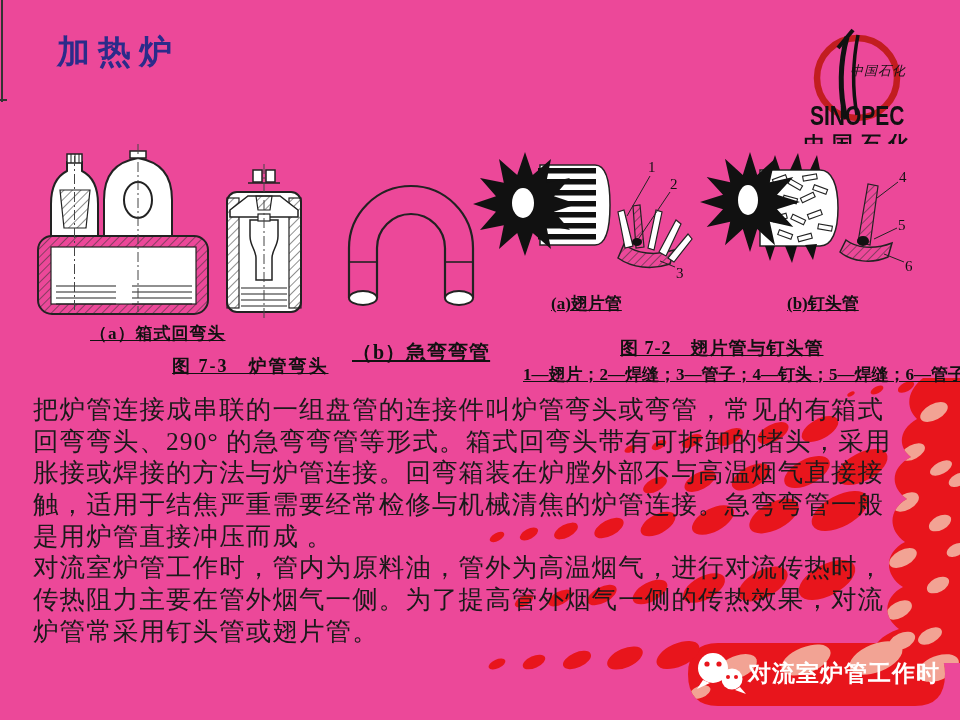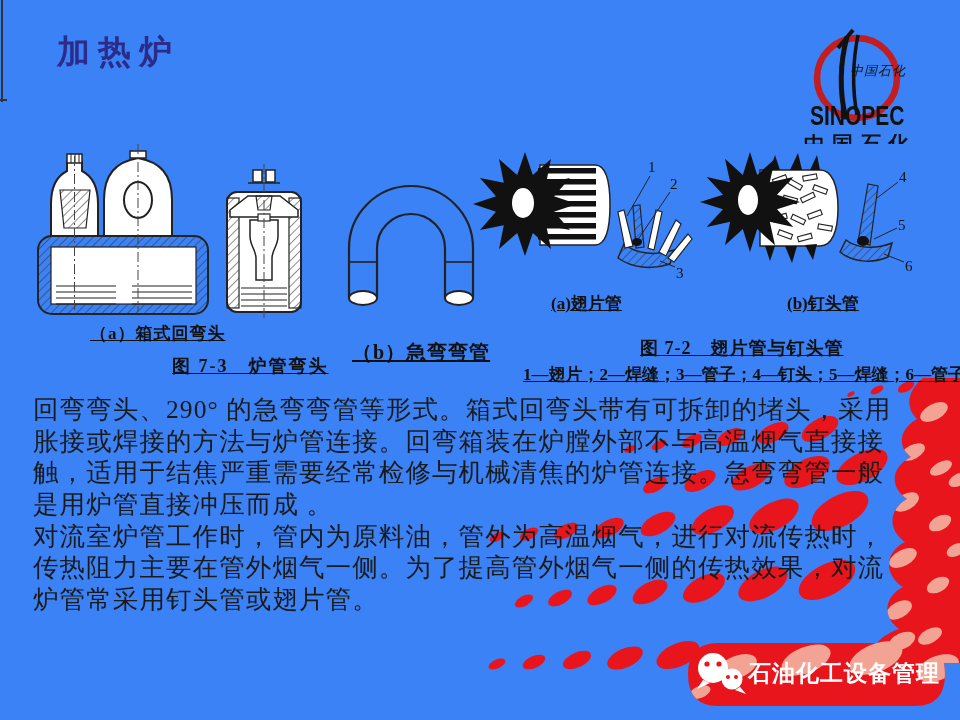--- a/index.html
+++ b/index.html
@@ -1,21 +1,21 @@
 <!DOCTYPE html>
 <html style="--red: #e8151c; --salmon: #f2a394; --navy: #2b2b8a; --ink: #1a1a1a; --ring_red: #c21d20;"><head>
 <meta charset="utf-8">
 <style>
   :root{
     --red:#e8151c; --salmon:#f2a394; --navy:#2b2b8a; --ink:#1a1a1a; --ring_red:#c21d20;
   }
   html,body{margin:0;padding:0;}
   body{width:960px;height:720px;position:relative;background:#fff;overflow:hidden;
        font-family:"Liberation Serif", serif;}
-  .slide{position:absolute;inset:0;width:960px;height:720px;background:#3b82f6;overflow:hidden;}
+  .slide{position:absolute;inset:0;width:960px;height:720px;background:#ec4899;overflow:hidden;}
   .left-rule{position:absolute;left:1px;top:0;width:2px;height:102px;background:#333;z-index:2;}
   .left-rule-tick{position:absolute;left:0;top:99px;width:7px;height:2px;background:#333;z-index:2;}
   .page-title{position:absolute;left:57px;top:30px;margin:0;font-size:33px;font-weight:600;
        color:var(--navy);letter-spacing:8px;z-index:3;}
   
   .logo{position:absolute;left:800px;top:20px;width:150px;height:132px;z-index:1;}
   .logo svg{position:absolute;left:0;top:0;}
   .logo-script{position:absolute;left:50px;top:42px;font-size:13px;font-style:italic;color:#111;
        letter-spacing:1px;white-space:nowrap;}
   .logo-en{position:absolute;left:10px;top:80px;font-size:21px;font-weight:800;color:#111;
@@ -30,21 +30,21 @@
   .salmon-dot{fill:var(--salmon);}
   .blob{fill:var(--red);}
   
   .figcap{position:absolute;font-weight:700;color:#111;z-index:3;white-space:nowrap;
        font-family:"Liberation Serif",serif;text-decoration:underline;}
   .cap-a73{left:90px;top:322px;font-size:17px;letter-spacing:1px;}
   .cap-b73{left:352px;top:339px;font-size:20px;letter-spacing:1px;}
   .cap-73{left:172px;top:354px;font-size:18px;letter-spacing:2px;}
   .cap-a72{left:551px;top:292px;font-size:17px;}
   .cap-b72{left:787px;top:292px;font-size:17px;}
-  .cap-72{left:620px;top:336px;font-size:18px;letter-spacing:1px;margin-left:20px;}
+  .cap-72{left:620px;top:336px;font-size:18px;letter-spacing:1px;}
   .cap-legend{left:523px;top:363px;font-size:17px;letter-spacing:0px;}
   
   .bodytext{position:absolute;left:33px;top:394px;width:900px;z-index:4;}
   .bl{font-size:25.5px;height:31.7px;line-height:31.7px;letter-spacing:1.1px;color:var(--ink);
       white-space:nowrap;font-weight:400;}
   
   .footer-label{position:absolute;left:748px;top:658px;z-index:5;color:#fff;font-weight:700;
       font-size:23px;letter-spacing:1px;font-family:"Liberation Sans",sans-serif;white-space:nowrap;}
   
   .ln{stroke:#222;fill:none;}
@@ -308,24 +308,25 @@
 
   <div class="figcap cap-a73">（a）箱式回弯头</div>
   <div class="figcap cap-b73">（b）急弯弯管</div>
   <div class="figcap cap-73">图 7-3　炉管弯头</div>
   <div class="figcap cap-a72">(a)翅片管</div>
   <div class="figcap cap-b72">(b)钉头管</div>
   <div class="figcap cap-72">图 7-2　翅片管与钉头管</div>
   <div class="figcap cap-legend">1—翅片；2—焊缝；3—管子；4—钉头；5—焊缝；6—管子</div>
 
   <div class="bodytext">
+    <div class="bl">把炉管连接成串联的一组盘管的连接件叫炉管弯头或弯管，常见的有箱式</div>
     <div class="bl">回弯弯头、290° 的急弯弯管等形式。箱式回弯头带有可拆卸的堵头，采用</div>
     <div class="bl">胀接或焊接的方法与炉管连接。回弯箱装在炉膛外部不与高温烟气直接接</div>
     <div class="bl">触，适用于结焦严重需要经常检修与机械清焦的炉管连接。急弯弯管一般</div>
     <div class="bl">是用炉管直接冲压而成 。</div>
     <div class="bl">对流室炉管工作时，管内为原料油，管外为高温烟气，进行对流传热时，</div>
     <div class="bl">传热阻力主要在管外烟气一侧。为了提高管外烟气一侧的传热效果，对流</div>
     <div class="bl">炉管常采用钉头管或翅片管。</div>
   </div>
 
-  <div class="footer-label">石油化工设备管理</div>
+  <div class="footer-label">对流室炉管工作时</div>
 
 </div>
 
 </body></html>

